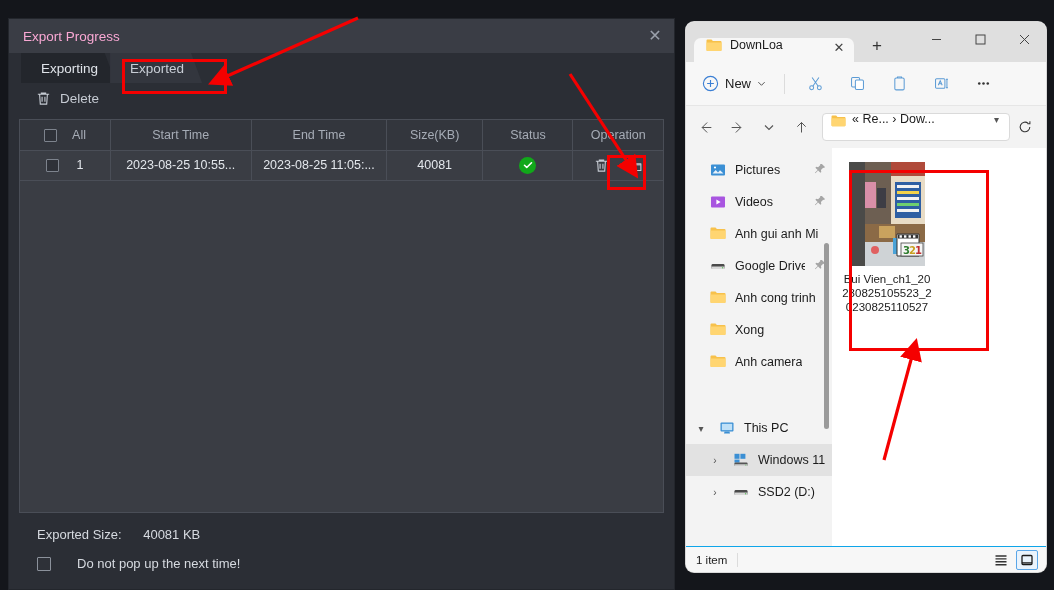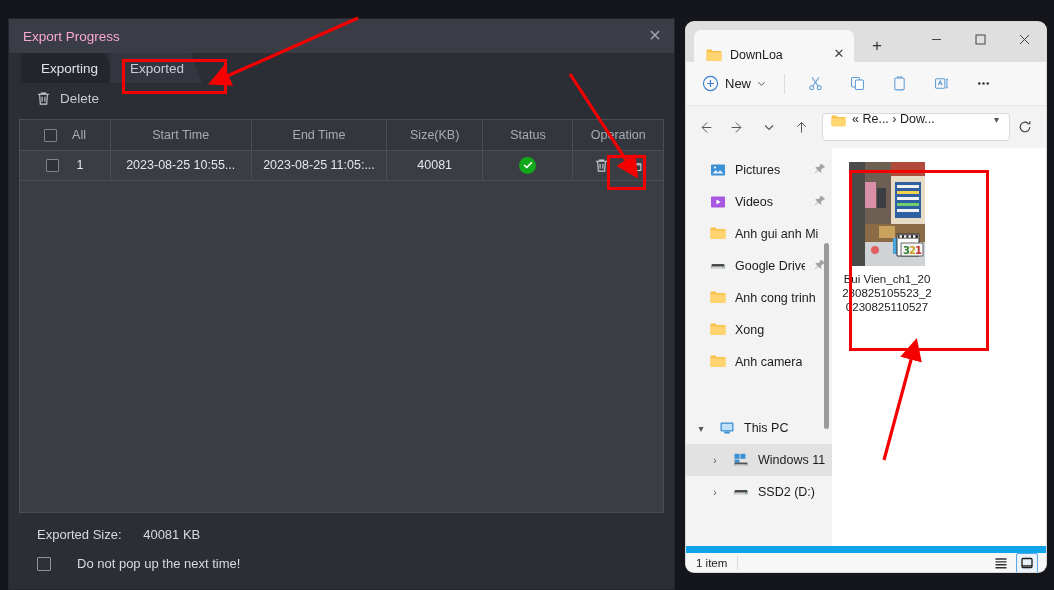--- a/index.html
+++ b/index.html
@@ -85,23 +85,23 @@
 
   
   .explorer {
     position:absolute; left:686px; top:22px; width:360px; height:550px;
     background:#f3f3f3; border-radius:8px; overflow:hidden;
     display:flex; flex-direction:column;
     box-shadow:0 0 0 1px #d9d9d9;
   }
   .ex-titlebar { height:40px; background:#dfdfdf; position:relative; flex:0 0 auto; }
   .ex-tab {
-    position:absolute; left:8px; top:8px; width:160px; height:32px;
+    position:absolute; left:8px; top:16px; width:160px; height:32px;
     background:#f7f7f7; border-radius:7px 7px 0 0;
-    display:flex; align-items:flex-end; padding:0 6px 0 12px; gap:8px;
+    display:flex; align-items:flex-start; padding:0 6px 0 12px; gap:8px;
     cursor:pointer;
   }
   .ex-tab-folder { width:16px; height:14px; flex:0 0 auto; }
   .ex-tab-label {
     flex:1 1 auto; font-size:12.5px; color:#1b1b1b; white-space:nowrap;
     overflow:hidden; text-overflow:clip;
   }
   .ex-tab-close { width:18px; height:18px; display:flex; align-items:center; justify-content:center;
     font-size:13px; color:#444; cursor:pointer; }
   .ex-newtab {
@@ -161,21 +161,21 @@
     overflow:hidden;
   }
   .thumb .band { position:absolute; }
   .file-name {
     margin-top:6px; font-size:11.5px; line-height:14px; color:#1b1b1b;
     text-align:center; word-break:break-all;
   }
   .vid-badge { position:absolute; right:0; bottom:8px; width:30px; height:26px; }
 
   .ex-status {
-    height:26px; flex:0 0 auto; background:#f7f7f7; border-top:7px solid #0ea5e9;
+    height:26px; flex:0 0 auto; background:#f7f7f7; border-top:1px solid #0ea5e9;
     display:flex; align-items:center; padding:0 8px 0 10px; gap:10px;
   }
   .status-text { font-size:11.5px; color:#1b1b1b; }
   .status-sep { width:1px; height:14px; background:#dcdcdc; }
   .view-btns { margin-left:auto; display:flex; gap:4px; align-items:center; }
   .view-btn { width:22px; height:20px; display:flex; align-items:center; justify-content:center; cursor:pointer; border-radius:2px; }
   .view-btn.active { border:1px solid #5aa6e8; background:#eaf3fc; }
   .rbox { position:absolute; border:3px solid #f50000; pointer-events:none; }
   svg.arrows { position:absolute; left:0; top:0; width:1054px; height:590px; pointer-events:none; }
 </style>

